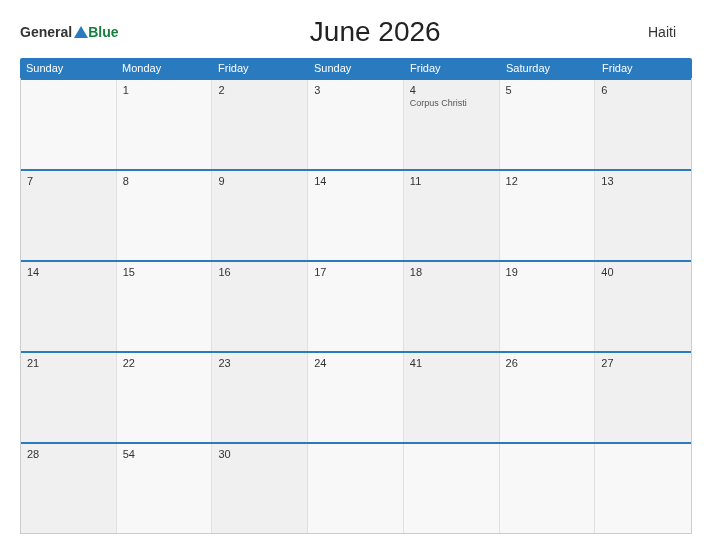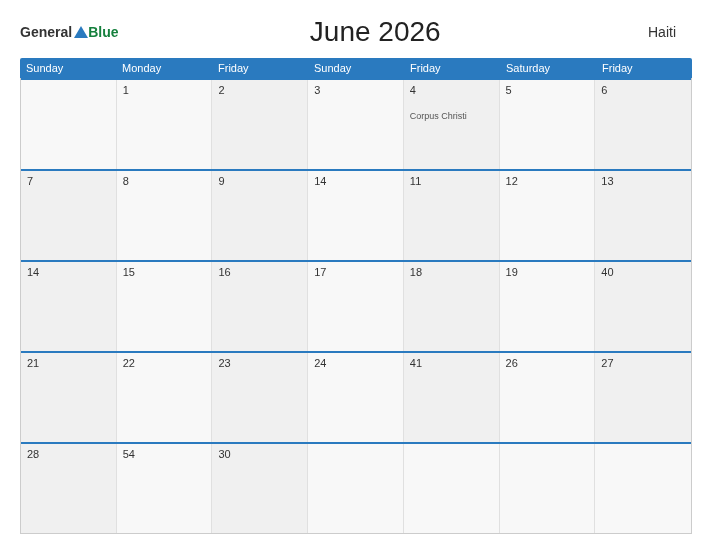--- a/index.html
+++ b/index.html
@@ -125,21 +125,21 @@
 
     .day-number {
       font-size: 11px;
       color: #333;
       font-weight: normal;
     }
 
     .holiday-label {
       font-size: 9px;
       color: #555;
-      margin-top: 15px;
+      margin-top: 2px;
       line-height: 1.2;
     }
 
     .day-cell.empty {
       background: #f8f8f8;
     }
   </style>
 </head>
 <body>
 

